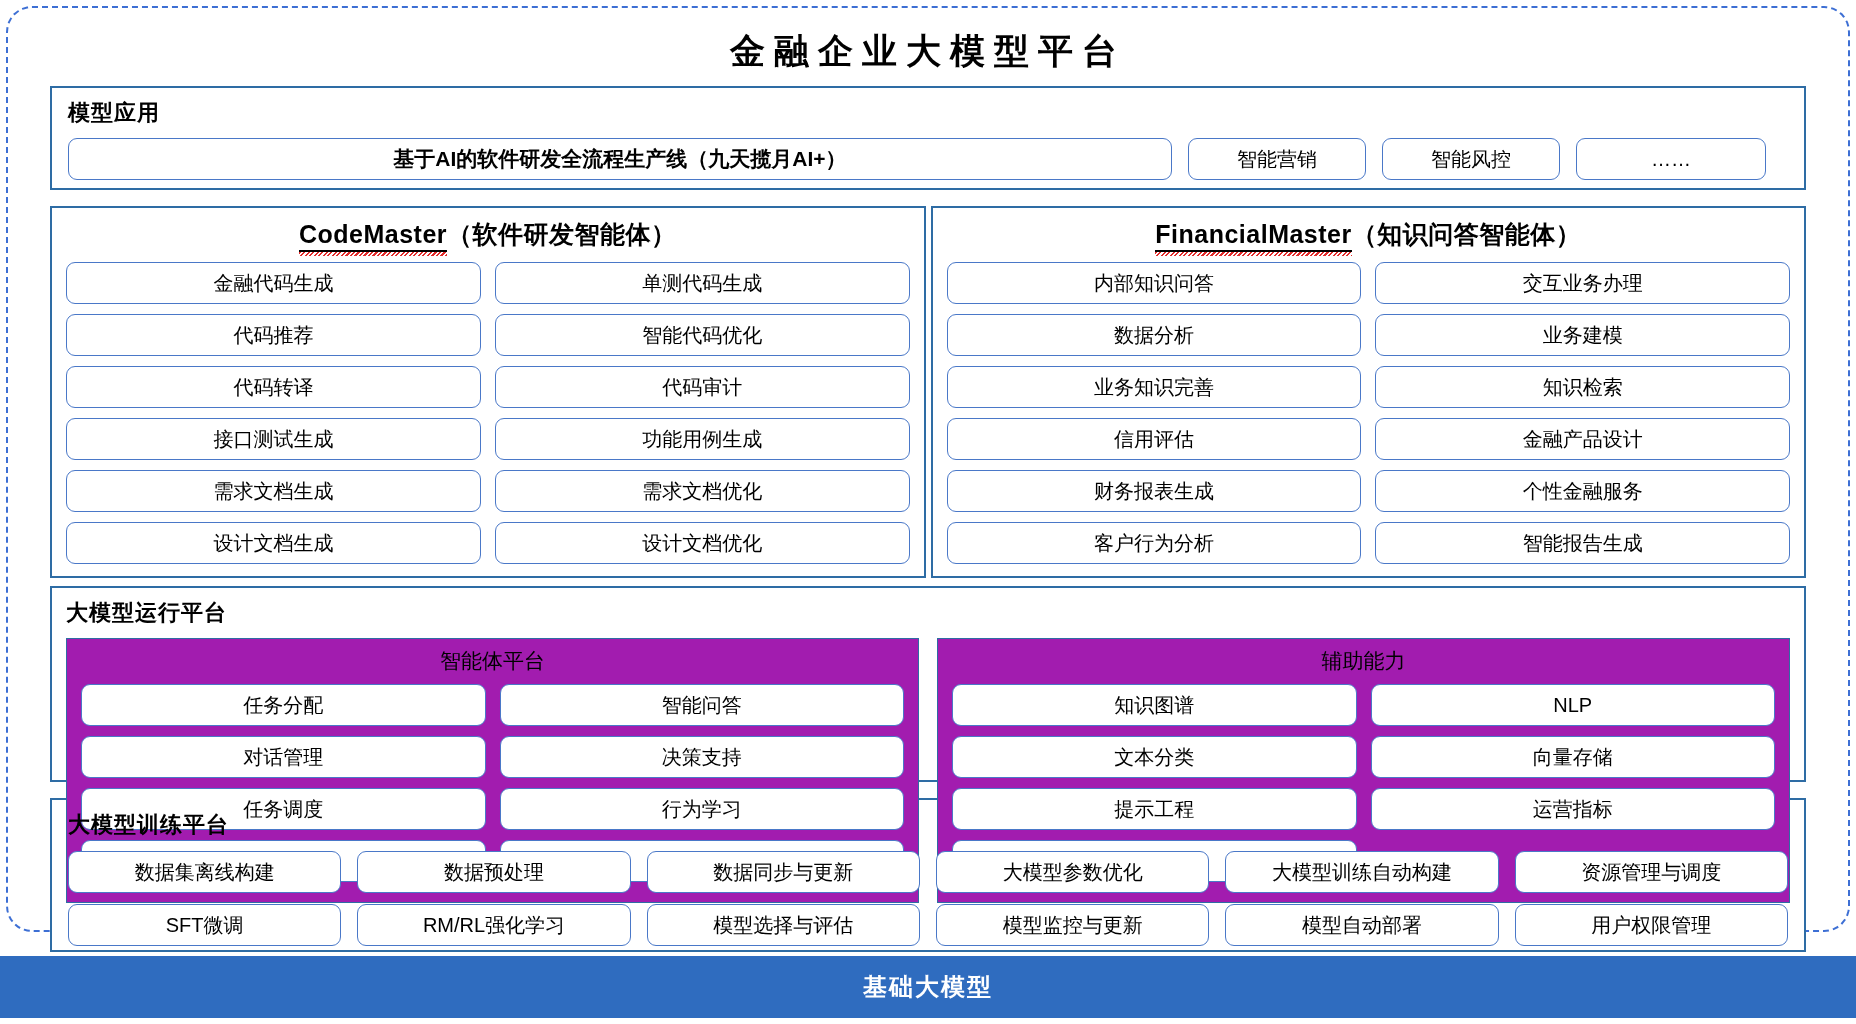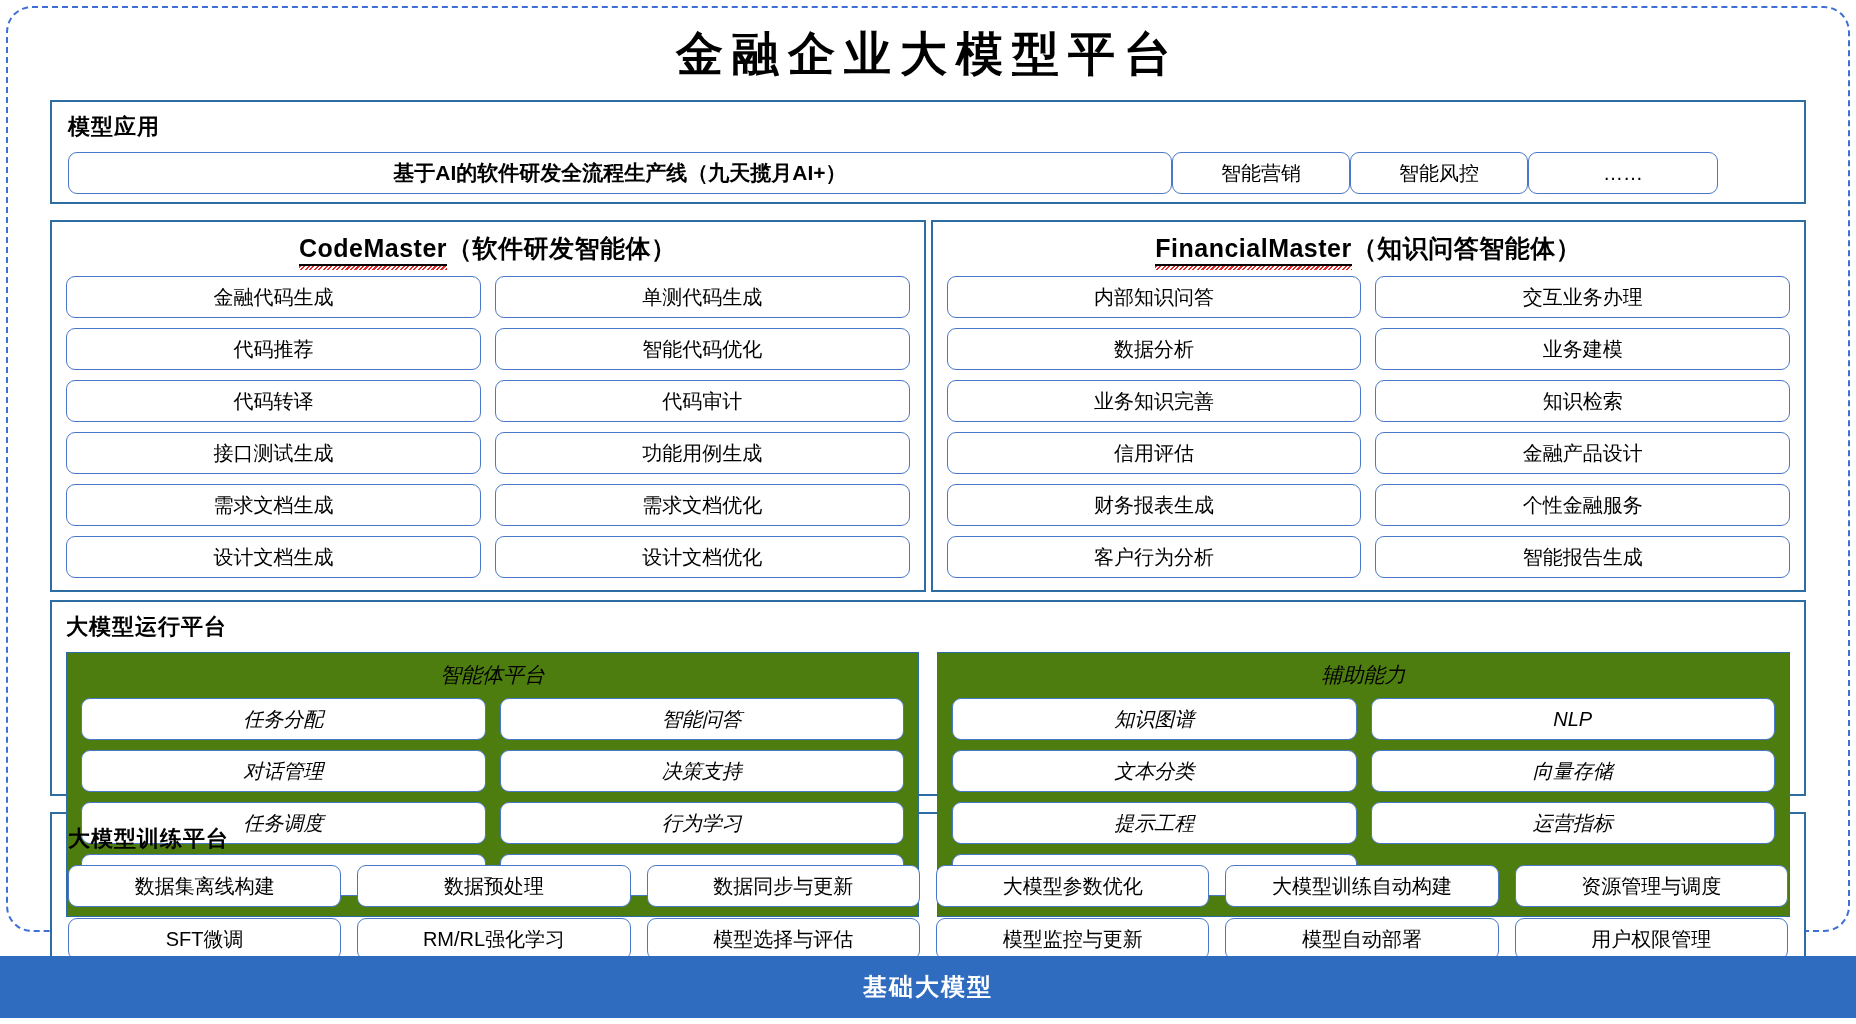--- a/index.html
+++ b/index.html
@@ -30,22 +30,22 @@
     height: 926px;
     box-sizing: border-box;
     border: 2px dashed #3d6fd4;
     border-radius: 26px;
     padding: 0;
   }
 
   
   .page-title {
     text-align: center;
-    font-family: Liberation Mono, monospace;
-    font-size: 47px;
+    font-family: Liberation Sans, sans-serif;
+    font-size: 35px;
     font-weight: 700;
     letter-spacing: 9px;
     padding-top: 22px;
     line-height: 1.2;
     color: #000;
   }
 
   
   .section {
     box-sizing: border-box;
@@ -82,20 +82,21 @@
 
   
   #sec-app {
     margin-top: 14px;
     height: 104px;
     padding: 8px 16px 0 16px;
   }
   #sec-app .section-title { margin: 2px 0 10px 0; }
   .app-row {
     display: flex;
+    gap: 16px;
     align-items: center;
   }
   .app-row .pill-wide { flex: 0 0 1104px; }
   .app-row .pill-sm   { flex: 0 0 178px; }
   .app-row .pill-dots { flex: 0 0 190px; }
 
   
   .agents-wrap {
     display: flex;
     gap: 5px;
@@ -146,24 +147,23 @@
     padding: 6px 14px 0 14px;
   }
   #sec-runtime .section-title { margin: 4px 0 10px 0; }
   .runtime-cols {
     display: flex;
     gap: 18px;
   }
   .subpanel {
     box-sizing: border-box;
     border: 1.6px solid #2e6ca4;
-    background: #4d7c0f;
+    background: #a21caf;
     flex: 1 1 0;
     padding: 6px 14px 20px 14px;
-    font-style: italic;
   }
   .subpanel-title {
     text-align: center;
     font-size: 21px;
     font-weight: 400;
     margin: 2px 0 9px 0;
   }
 
   
   #sec-train {

